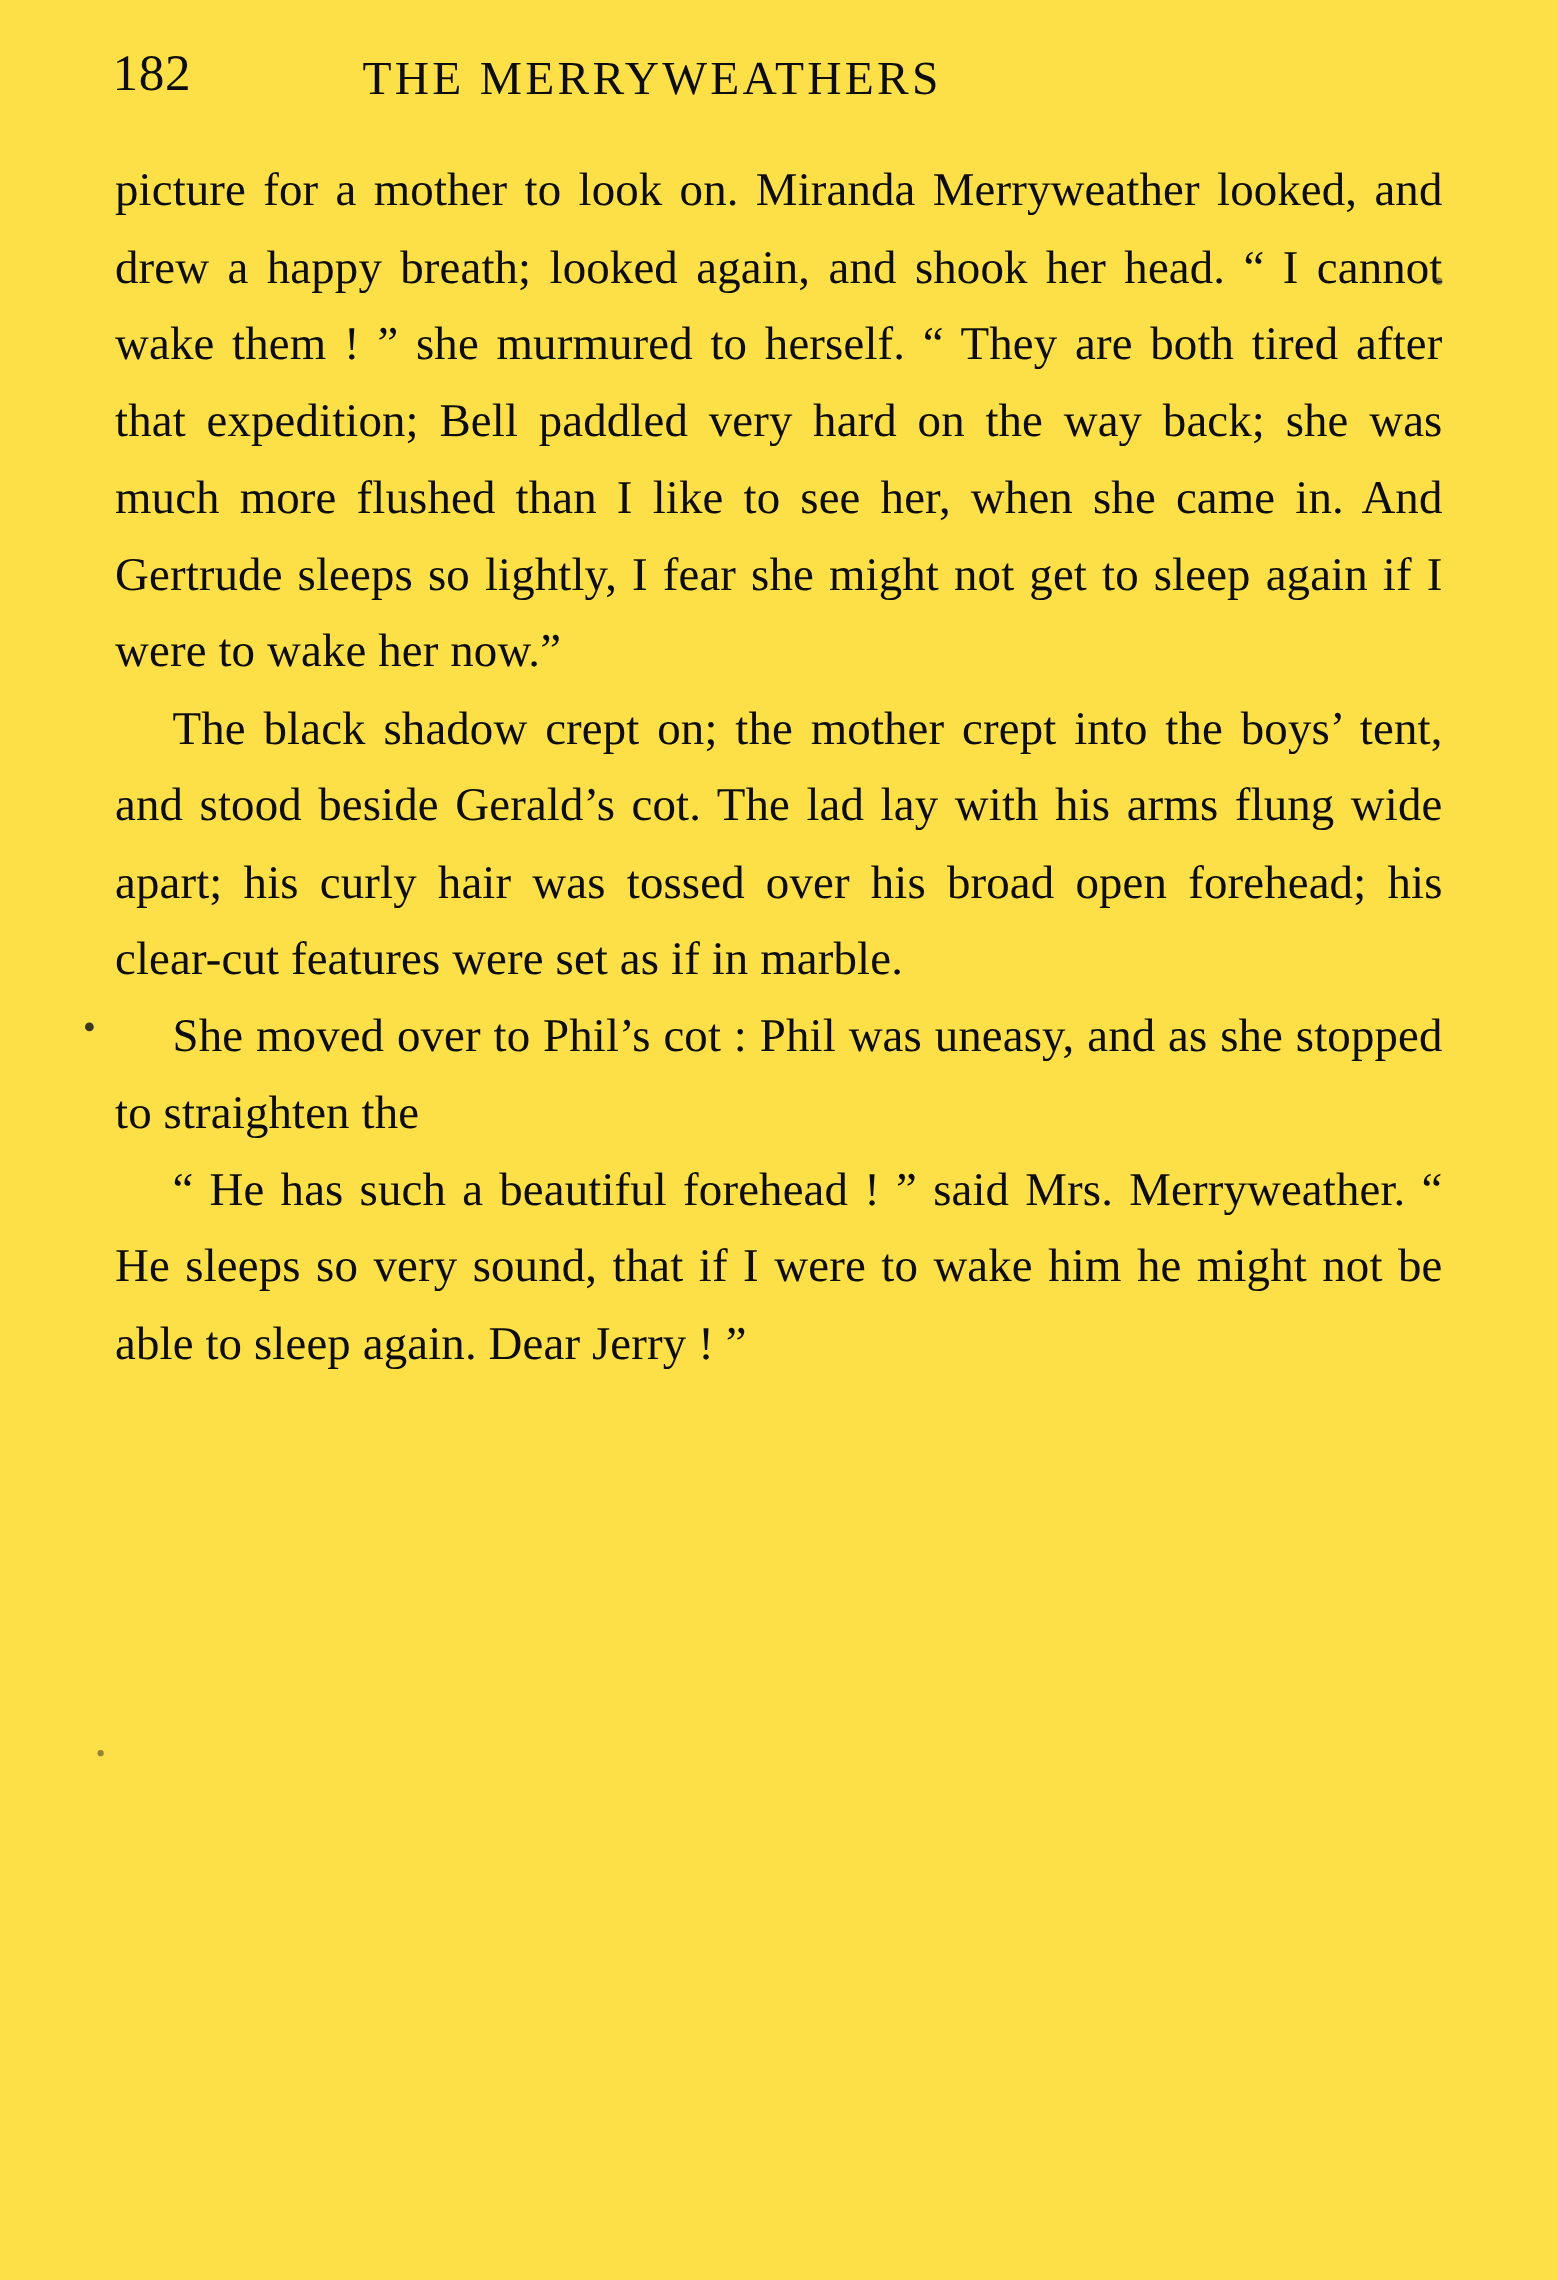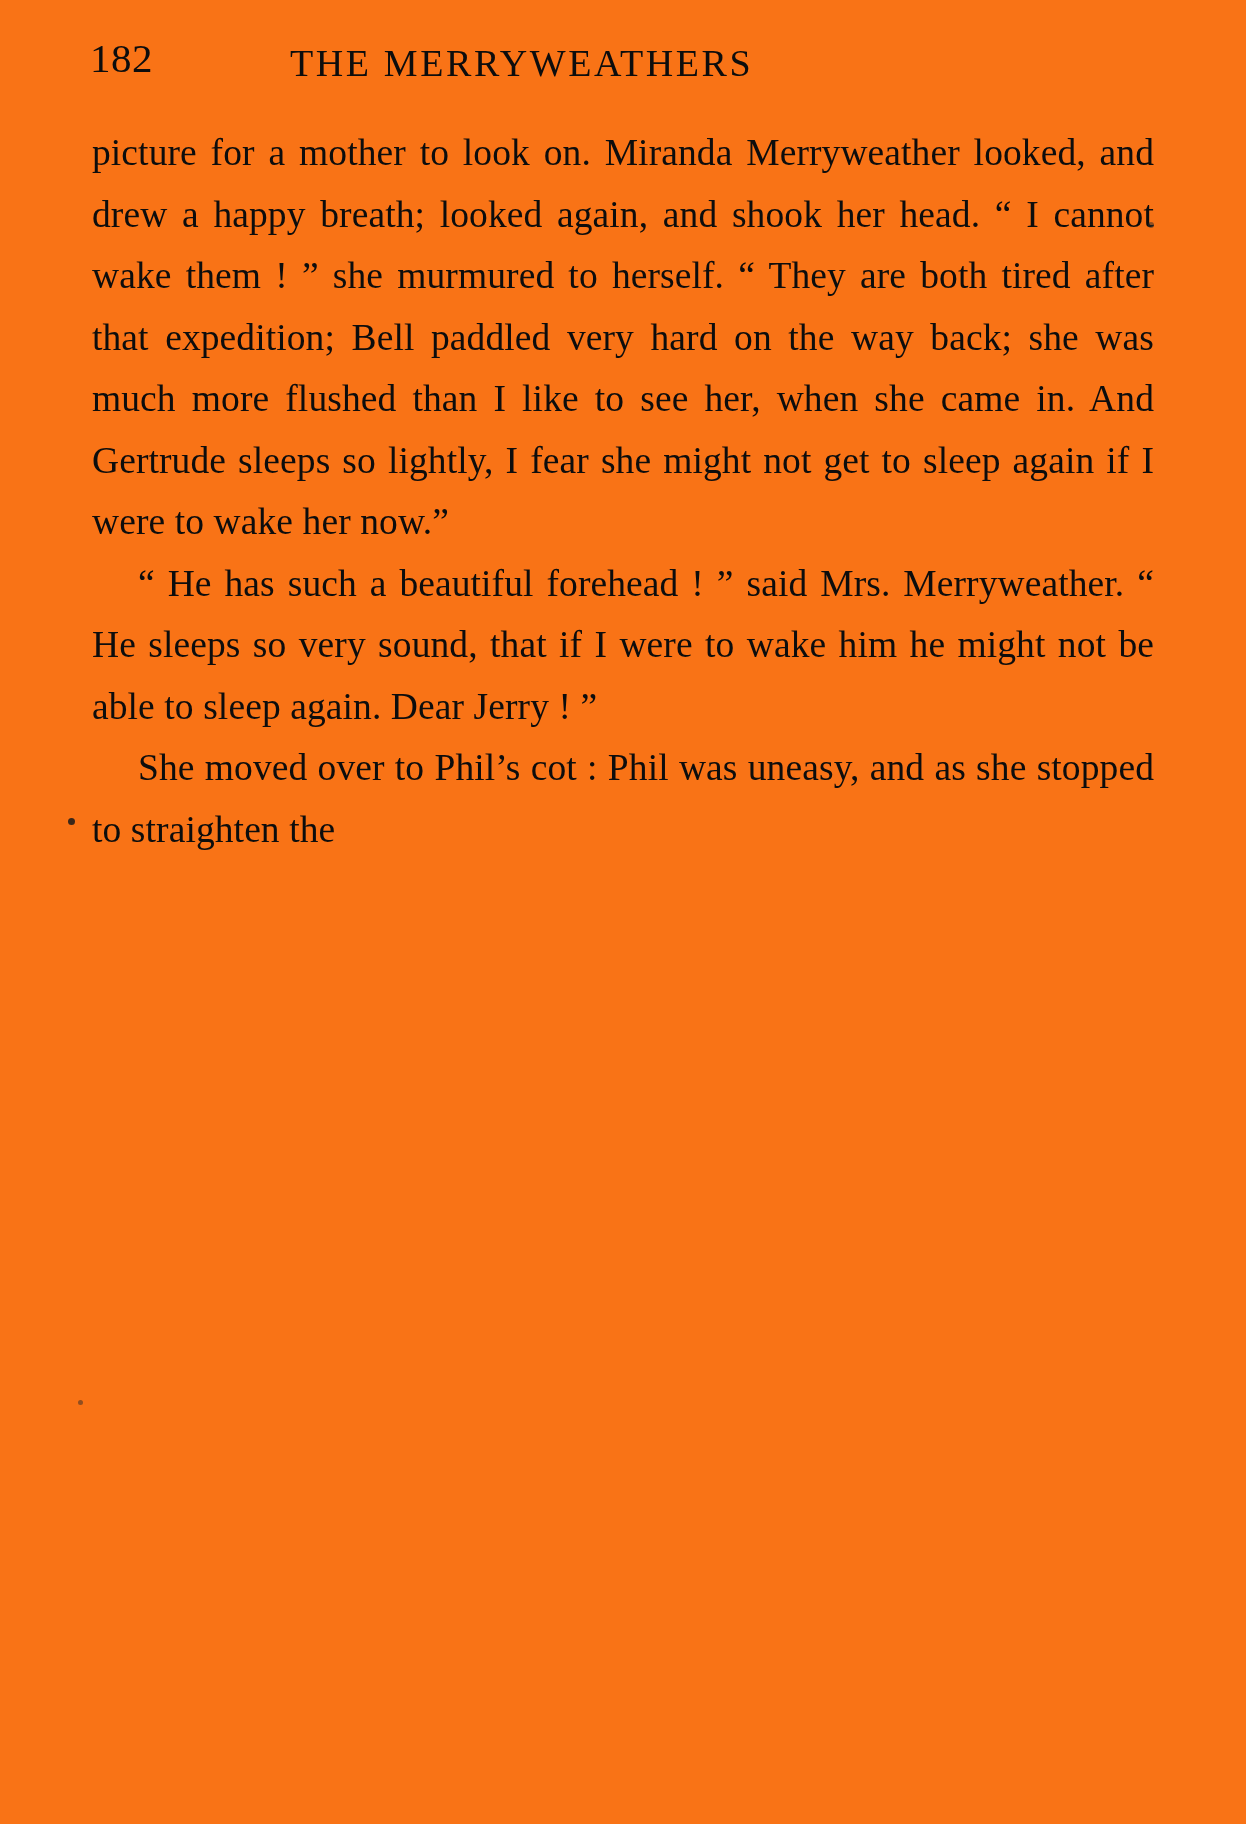--- a/index.html
+++ b/index.html
@@ -4,21 +4,21 @@
 <style>
   html, body {
     margin: 0;
     padding: 0;
     background: #ffffff;
   }
   .page {
     position: relative;
     width: 1246px;
     height: 1824px;
-    background: #f97316;
+    background: #fde047;
     box-sizing: border-box;
     font-family: "Liberation Serif", serif;
     color: #0d0d0d;
     overflow: hidden;
   }
   .header {
     position: absolute;
     top: 38px;
     left: 90px;
     right: 90px;
@@ -93,21 +93,22 @@
 
 <div class="page">
 
   <div class="header">
     <div class="folio">182</div>
     <div class="running-head">THE MERRYWEATHERS</div>
   </div>
 
   <div class="body-text">
     <p>picture for a mother to look on. Miranda Merryweather looked, and drew a happy breath; looked again, and shook her head. “ I cannot wake them ! ” she murmured to herself. “ They are both tired after that expedition; Bell paddled very hard on the way back; she was much more flushed than I like to see her, when she came in. And Gertrude sleeps so lightly, I fear she might not get to sleep again if I were to wake her now.”</p>
+    <p class="indent">The black shadow crept on; the mother crept into the boys’ tent, and stood beside Gerald’s cot. The lad lay with his arms flung wide apart; his curly hair was tossed over his broad open forehead; his clear-cut features were set as if in marble.</p>
+    <p class="indent last">She moved over to Phil’s cot : Phil was uneasy, and as she stopped to straighten the</p>
     <p class="indent">“ He has such a beautiful forehead ! ” said Mrs. Merryweather. “ He sleeps so very sound, that if I were to wake him he might not be able to sleep again. Dear Jerry ! ”</p>
-    <p class="indent last">She moved over to Phil’s cot : Phil was uneasy, and as she stopped to straighten the</p>
   </div>
 
   <div class="marginal-dot"></div>
   <div class="speck s1"></div>
   <div class="speck s2"></div>
 
 </div>
 
 </body></html>

